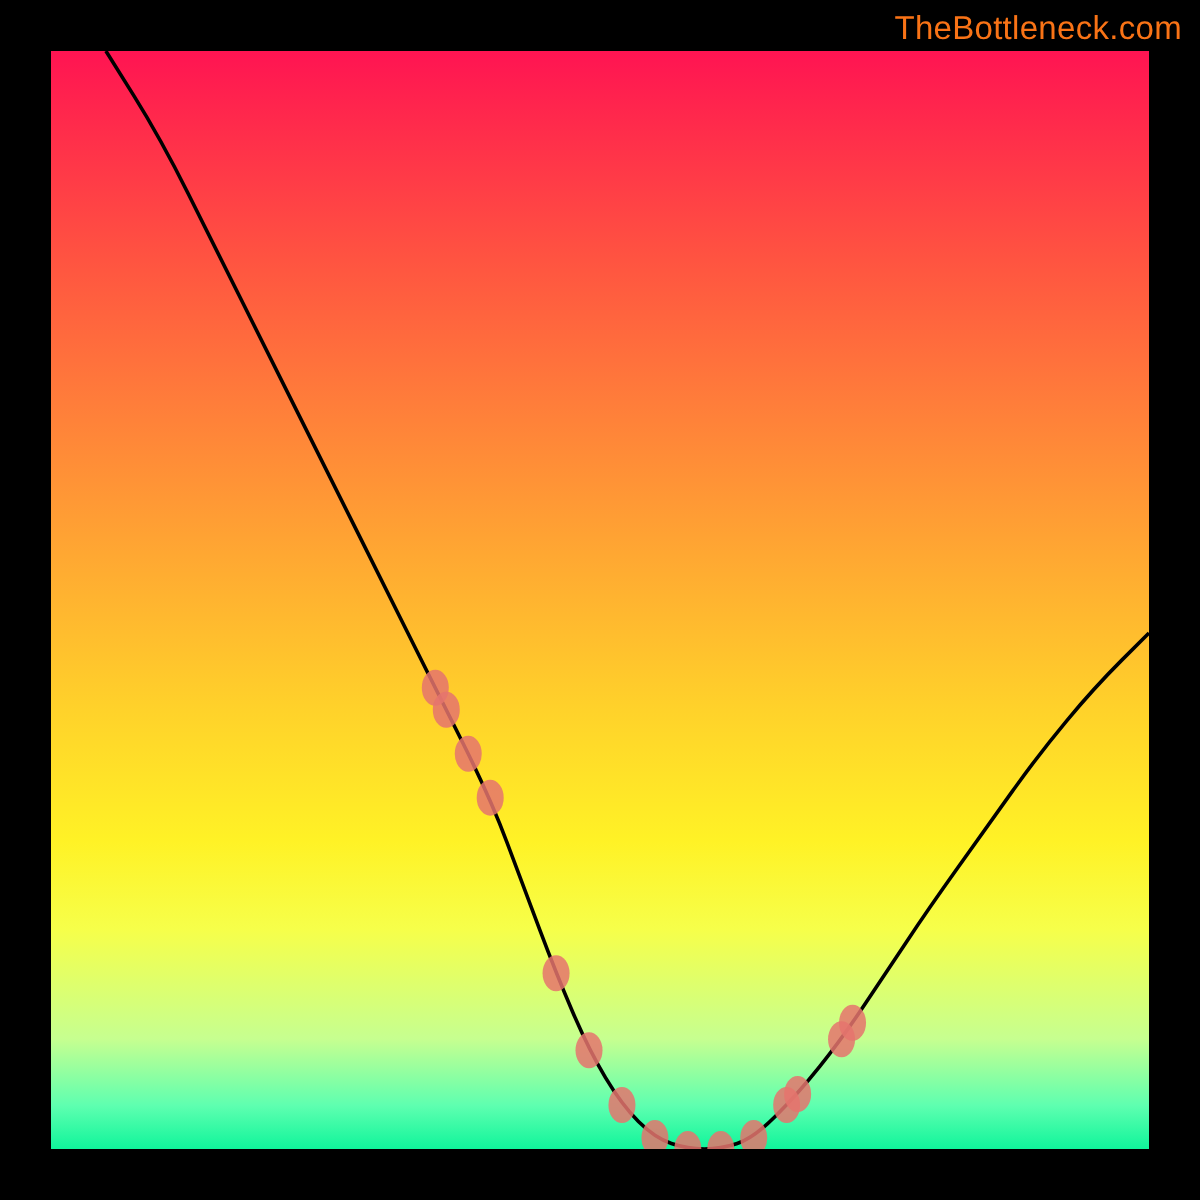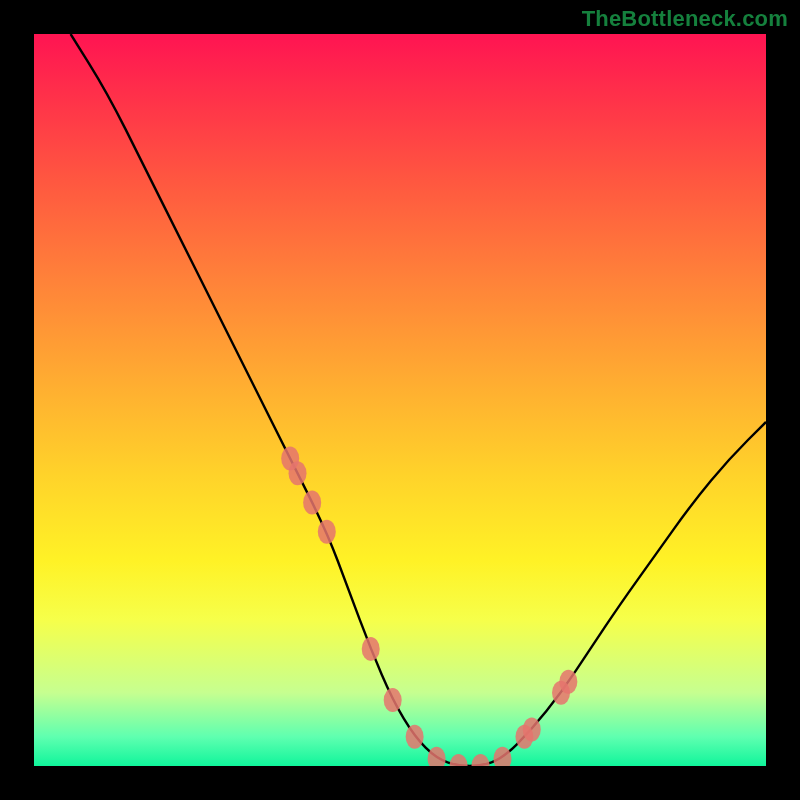--- a/index.html
+++ b/index.html
@@ -29,22 +29,22 @@
       #c6ff90 90%,
       #5fffb0 96%,
       #10f59b 100%
     );
   }
   .watermark {
     position: absolute;
     top: 6px;
     right: 12px;
     font-size: 22px;
-    font-weight: 700;
-    color: #15803d;
+    font-weight: 400;
+    color: #f97316;
     letter-spacing: 0.2px;
   }
   svg.curve {
     position: absolute;
     left: 0;
     top: 0;
     width: 732px;
     height: 732px;
   }
 </style>

